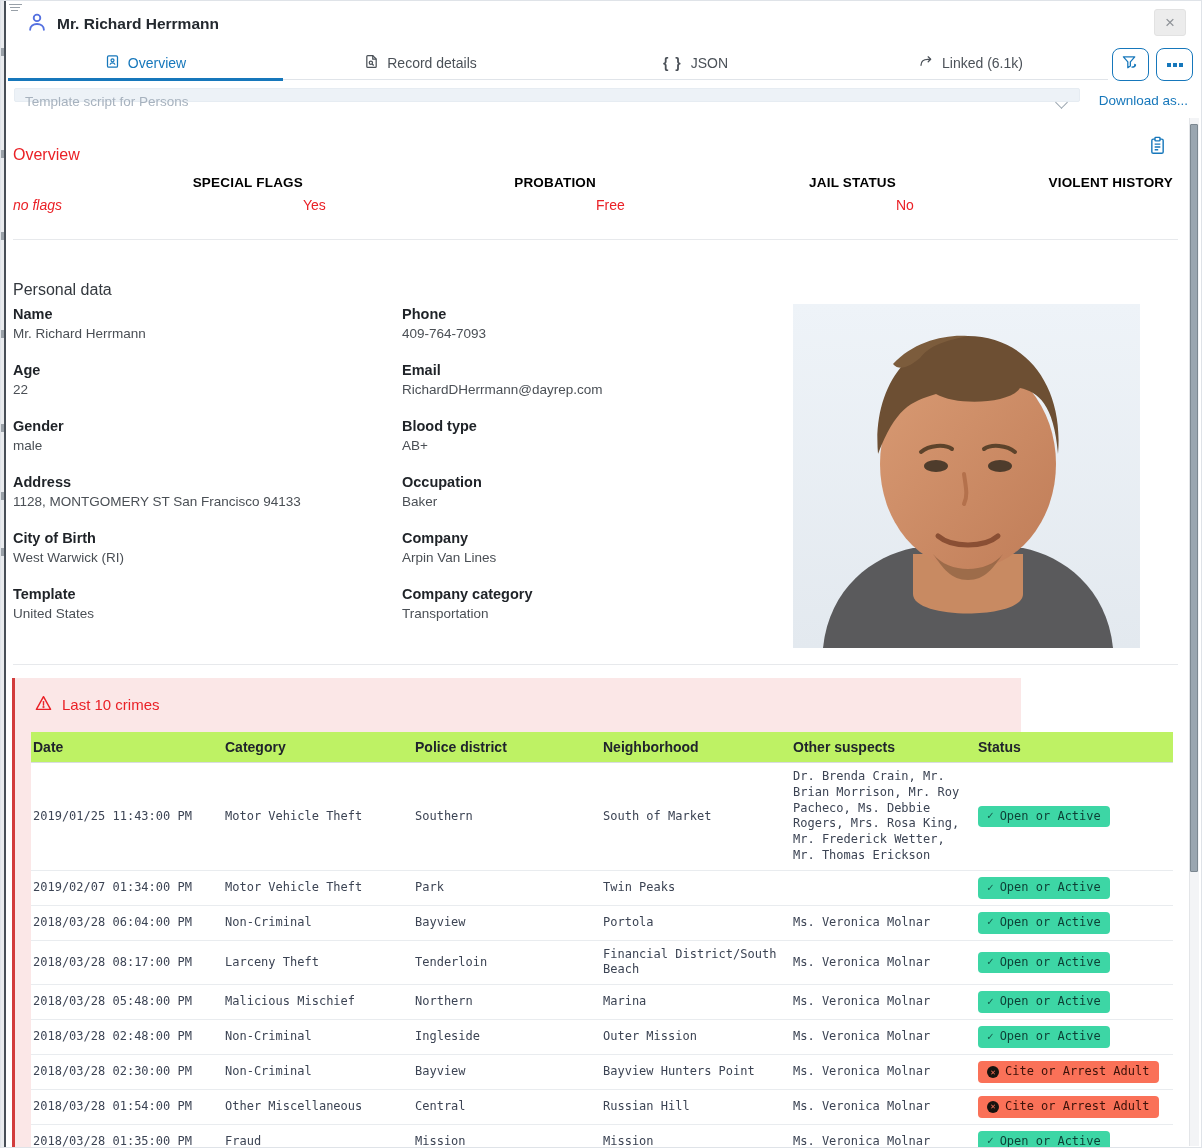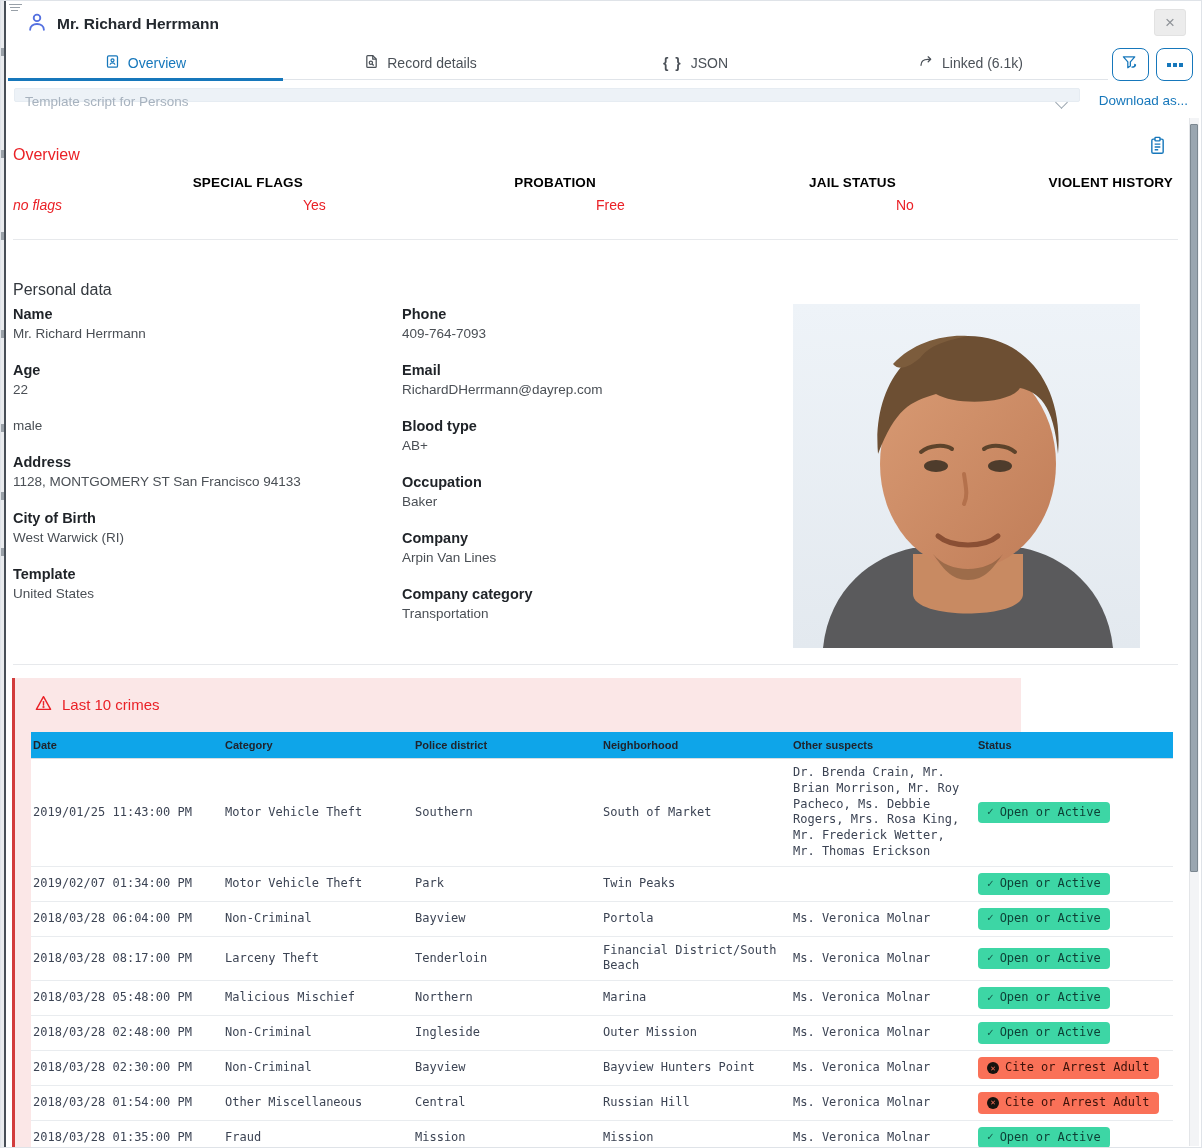--- a/index.html
+++ b/index.html
@@ -53,21 +53,21 @@
   .fields-col.left { left:13px; } .fields-col.right { left:402px; }
   .field { margin-bottom:21px; }
   .field-label { font-size:14.5px; font-weight:bold; color:#1f2328; margin-bottom:4px; }
   .field-value { font-size:13.5px; color:#4a4f55; }
   .photo { position:absolute; left:793px; top:304px; width:347px; height:344px; overflow:hidden; }
 
   
   .crimes { position:absolute; left:12px; top:678px; width:1009px; height:470px; background:#fbe7e7; border-left:3px solid #d23c3c; }
   .crimes-title { position:absolute; left:20px; top:17px; display:flex; align-items:center; gap:10px; font-size:15px; color:#ea2127; }
   .crimes-table { position:absolute; left:16px; top:54px; width:1142px; border-collapse:collapse; background:#fff; table-layout:fixed; }
-  .crimes-table th { font-family:"Liberation Sans",sans-serif; font-size:11px; font-weight:bold; color:#20242c; text-align:left; padding:7px 8px 7px 2px; border-bottom:1px solid #d8dce1; background:#0ea5e9; }
+  .crimes-table th { font-family:"Liberation Sans",sans-serif; font-size:14px; font-weight:bold; color:#20242c; text-align:left; padding:7px 8px 7px 2px; border-bottom:1px solid #d8dce1; background:#bef264; }
   .crimes-table td { font-family:"DejaVu Sans Mono",monospace; font-size:12px; color:#3c4454; padding:6px 8px 6px 2px; border-bottom:1px solid #e9ecef; vertical-align:middle; line-height:1.32; word-wrap:break-word; }
   .badge { display:inline-flex; align-items:center; gap:6px; padding:3px 9px; border-radius:4px; font-family:"DejaVu Sans Mono",monospace; font-size:12px; white-space:nowrap; }
   .badge.open { background:#3dd6a5; color:#0d3f35; }
   .badge.cite { background:#fa7158; color:#3c120a; }
   .badge .chk { font-size:11px; color:#14594a; }
   .badge .xcirc { width:12px; height:12px; border-radius:50%; background:#17130f; color:#fa7158; font-size:8.5px; font-weight:bold; display:flex; align-items:center; justify-content:center; line-height:1; }
 
   
   .scroll-track { position:absolute; right:3px; top:118px; width:10px; bottom:2px; background:#f3f4f6; border-left:1px solid #e3e5e8; z-index:48; }
   .scroll-thumb { position:absolute; right:4px; top:124px; width:8px; height:748px; background:#9aa6b0; border:1px solid #7b8790; border-radius:1px; z-index:49; cursor:pointer; }
@@ -203,20 +203,21 @@
 <div class="fields-col left">
     <div class="field">
       <div class="field-label">Name</div>
       <div class="field-value">Mr. Richard Herrmann</div>
     </div>
     <div class="field">
       <div class="field-label">Age</div>
       <div class="field-value">22</div>
     </div>
     <div class="field">
+      <div class="field-label">Gender</div>
       <div class="field-value">male</div>
     </div>
     <div class="field">
       <div class="field-label">Address</div>
       <div class="field-value">1128, MONTGOMERY ST San Francisco 94133</div>
     </div>
     <div class="field">
       <div class="field-label">City of Birth</div>
       <div class="field-value">West Warwick (RI)</div>
     </div>

